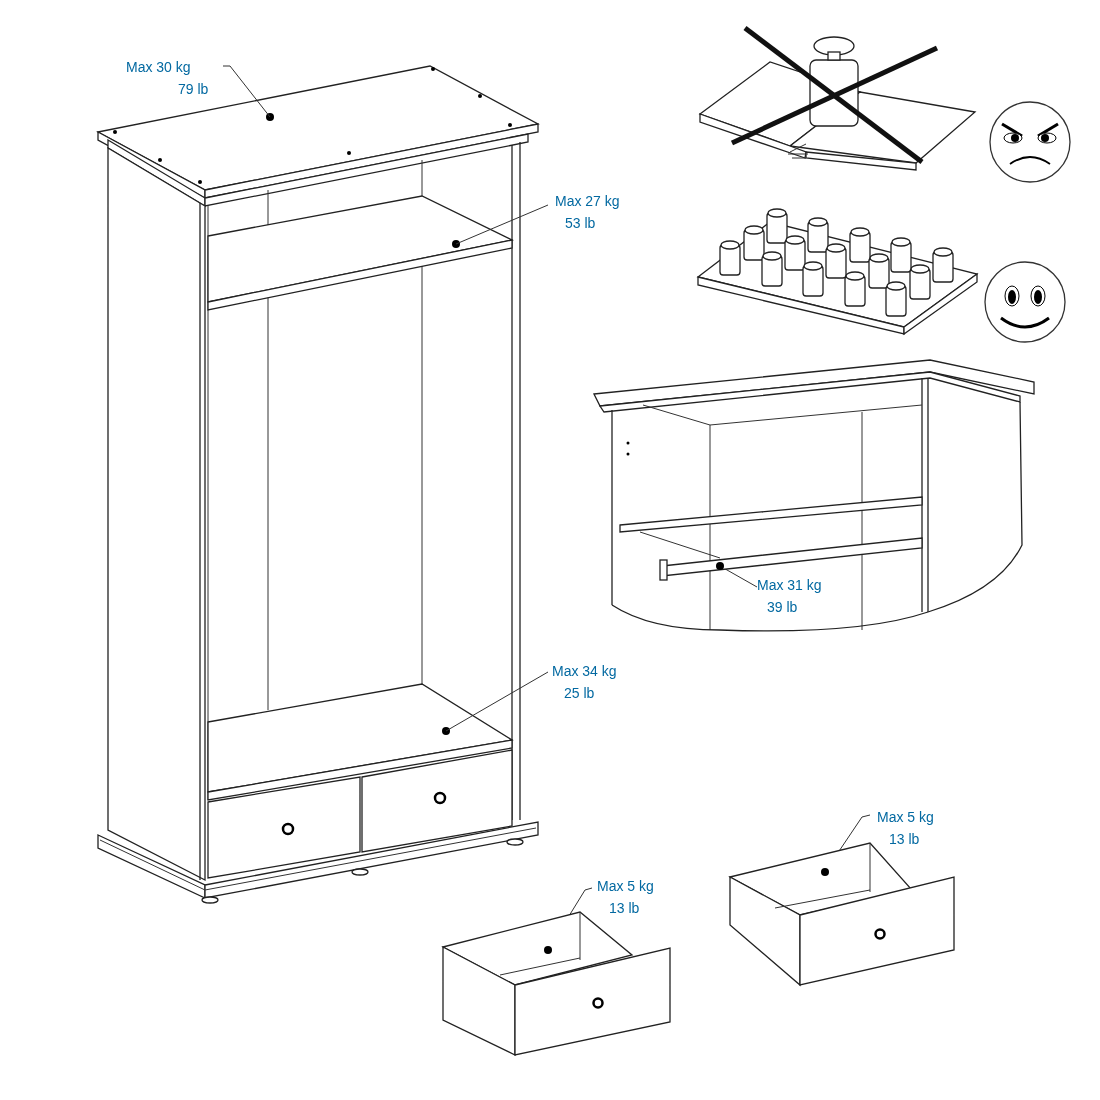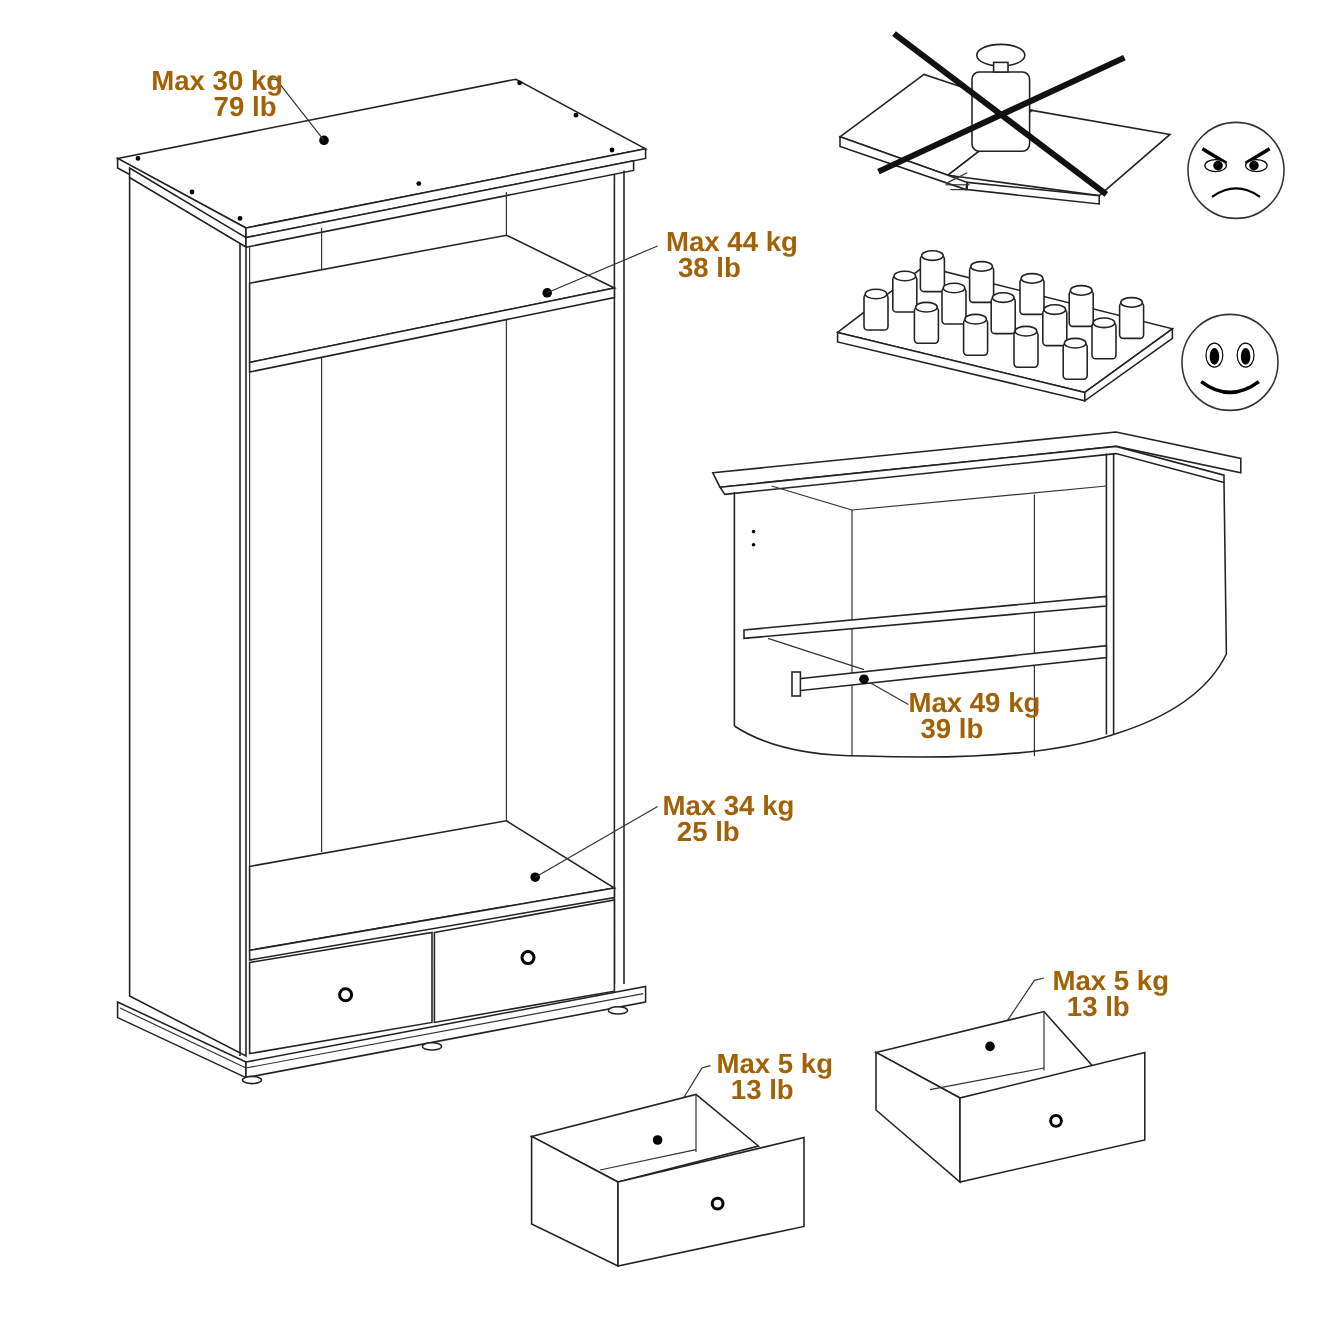--- a/index.html
+++ b/index.html
@@ -1,19 +1,19 @@
 <!DOCTYPE html>
 <html><head>
 <meta charset="utf-8">
 <style>
   html, body { margin:0; padding:0; background:#ffffff; }
   body { width:1100px; height:1100px; position:relative; overflow:hidden;
          font-family:"Liberation Sans", sans-serif; color:#111; }
   svg#diagram { position:absolute; left:0; top:0; }
-  .label { position:absolute; font-size:23px; line-height:22px; color:#a16207; white-space:nowrap;font-weight:bold; }
+  .label { position:absolute; font-size:14px; line-height:22px; color:#0369a1; white-space:nowrap; }
   .label .lb { display:block; padding-left:var(--indent, 40px); }
   .ln { stroke:#222; stroke-width:1.3; fill:none; }
   .thin { stroke:#333; stroke-width:1; fill:none; }
   .wfill { fill:#fff; stroke:#222; stroke-width:1.3; }
   .dot { fill:#000; }
 </style>
 </head>
 <body>
 
 <svg id="diagram" width="1100" height="1100" viewBox="0 0 1100 1100">
@@ -189,29 +189,29 @@
     <circle cx="880" cy="934" r="4.5" fill="#fff" stroke="#000" stroke-width="2.5"></circle>
     <circle cx="825" cy="872" r="4" class="dot"></circle>
   </g>
 </svg>
 
 <div class="label" style="left:126px; top:56px; --indent:52px;">
   <span>Max 30 kg</span>
   <span class="lb">79 lb</span>
 </div>
 <div class="label" style="left:555px; top:190px; --indent:10px;">
-  <span>Max 44 kg</span>
-  <span class="lb">38 lb</span>
+  <span>Max 27 kg</span>
+  <span class="lb">53 lb</span>
 </div>
 <div class="label" style="left:552px; top:660px; --indent:12px;">
   <span>Max 34 kg</span>
   <span class="lb">25 lb</span>
 </div>
 <div class="label" style="left:757px; top:574px; --indent:10px;">
-  <span>Max 49 kg</span>
+  <span>Max 31 kg</span>
   <span class="lb">39 lb</span>
 </div>
 <div class="label" style="left:597px; top:875px; --indent:12px;">
   <span>Max 5 kg</span>
   <span class="lb">13 lb</span>
 </div>
 <div class="label" style="left:877px; top:806px; --indent:12px;">
   <span>Max 5 kg</span>
   <span class="lb">13 lb</span>
 </div>

